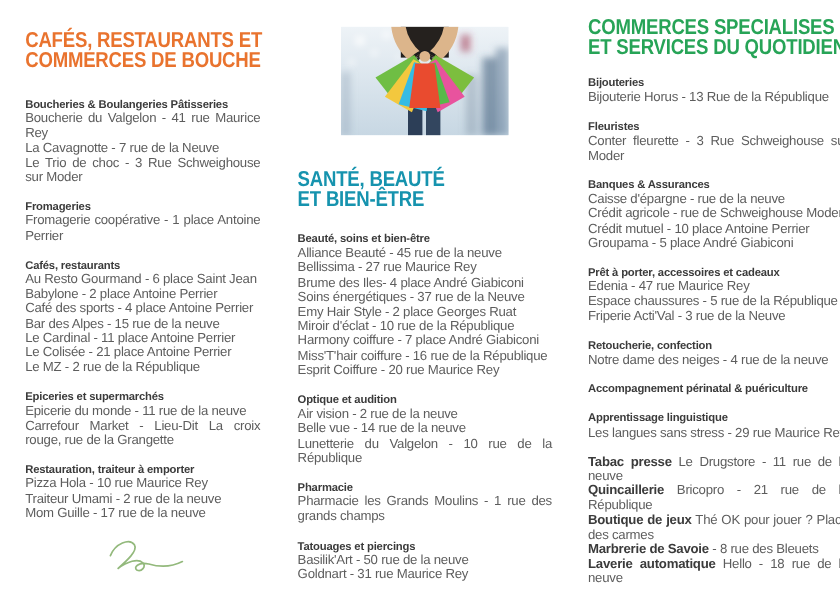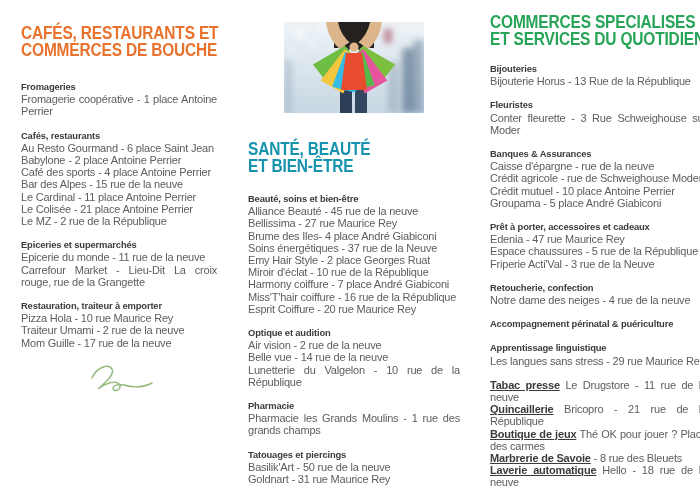--- a/index.html
+++ b/index.html
@@ -16,34 +16,40 @@
     transform:scaleX(.86);transform-origin:left top;white-space:nowrap;
     letter-spacing:-.2px;
   }
   .col-left  .col-title{margin-top:25px;margin-bottom:23px;}
   .col-mid   .col-title{margin-top:28px;margin-bottom:19px;}
   .col-right .col-title{margin-top:14px;margin-bottom:16px;}
   .photo{margin:22px 0 0 36px;width:140px;height:91px;overflow:hidden;border-radius:1px;}
   .sec{margin-bottom:12px;}
   .sec-h{margin:0;font-size:9.4px;line-height:12.2px;font-weight:700;color:#3b3b3b;letter-spacing:-.15px;}
   .item{margin:0;font-size:11px;line-height:12.2px;color:#5d5d5d;text-align:justify;letter-spacing:-.2px;}
-  .item b{color:#3b3b3b;font-weight:700;text-decoration:underline;}
+  .item b{color:#3b3b3b;font-weight:700;}
   .squiggle{display:block;margin:8px 0 0 68px;}
 </style>
 </head>
 <body>
 
 <div class="page">
 
   <section class="col col-left">
     <h1 class="col-title" style="color: rgb(233, 115, 46);">
       <span>CAFÉS, RESTAURANTS ET</span><br>
       <span>COMMERCES DE BOUCHE</span>
     </h1>
     <div class="sections">
+        <div class="sec">
+          <h2 class="sec-h">Boucheries &amp; Boulangeries Pâtisseries</h2>
+          <p class="item">Boucherie du Valgelon - 41 rue Maurice Rey</p>
+          <p class="item">La Cavagnotte - 7 rue de la Neuve</p>
+          <p class="item">Le Trio de choc - 3 Rue Schweighouse sur Moder</p>
+        </div>
         <div class="sec">
           <h2 class="sec-h">Fromageries</h2>
           <p class="item">Fromagerie coopérative - 1 place Antoine Perrier</p>
         </div>
         <div class="sec">
           <h2 class="sec-h">Cafés, restaurants</h2>
           <p class="item">Au Resto Gourmand - 6 place Saint Jean</p>
           <p class="item">Babylone - 2 place Antoine Perrier</p>
           <p class="item">Café des sports - 4 place Antoine Perrier</p>
           <p class="item">Bar des Alpes - 15 rue de la neuve</p>

